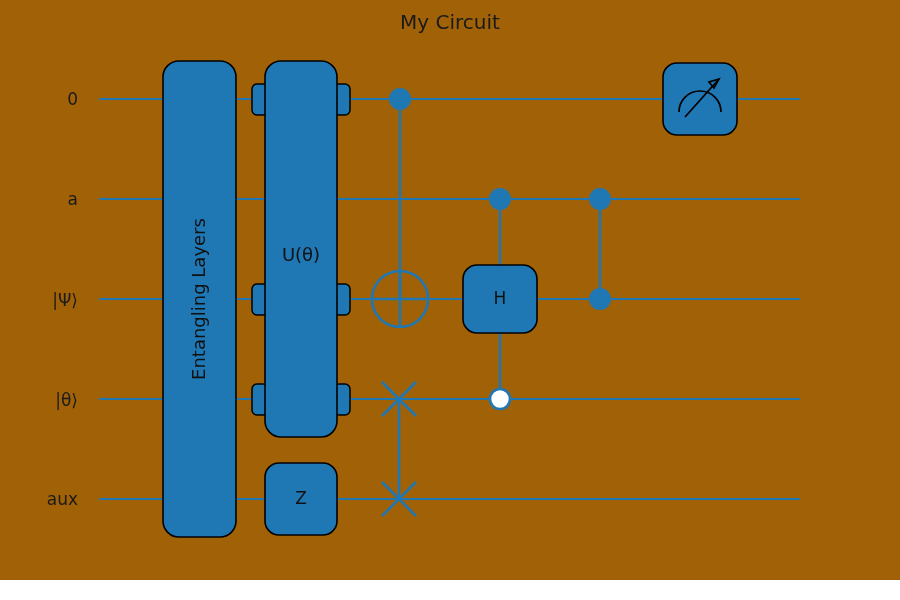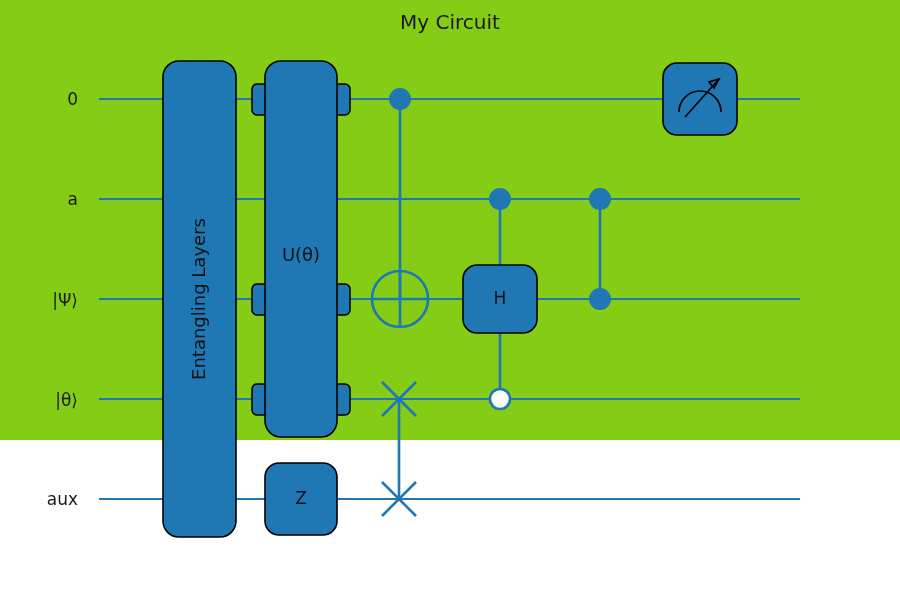--- a/index.html
+++ b/index.html
@@ -9,22 +9,22 @@
   }
   body {
     width: 900px;
     height: 600px;
     font-family: "DejaVu Sans", sans-serif;
     overflow: hidden;
   }
   #circuit-root {
     position: relative;
     width: 900px;
-    height: 440px;
-    background: #84cc16;
+    height: 580px;
+    background: #a16207;
   }
   #circuit-svg {
     position: absolute;
     left: 0;
     top: 0;
     width: 900px;
     height: 600px;
   }
   .title-text {
     font-family: "DejaVu Sans", sans-serif;

